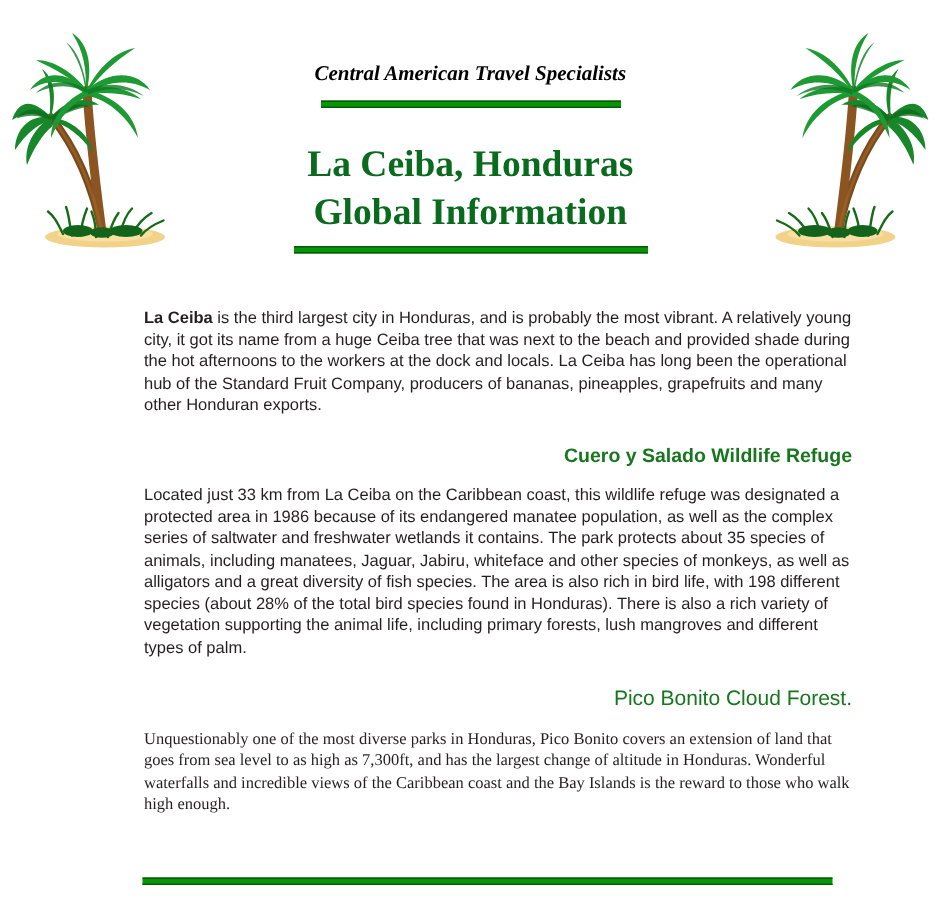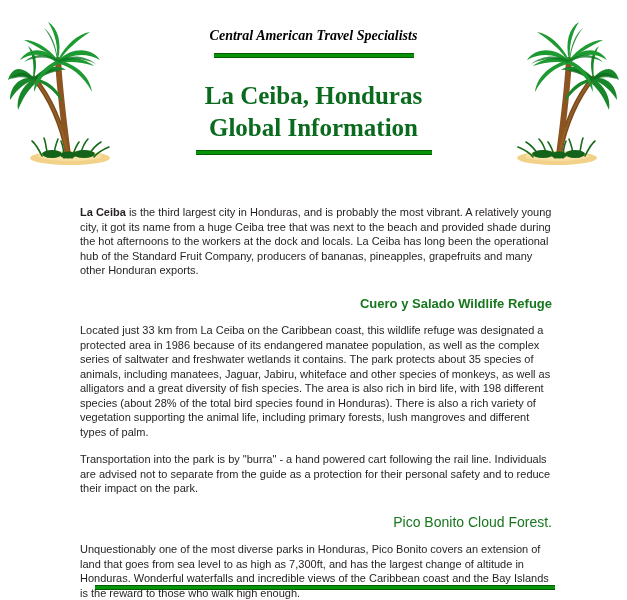--- a/index.html
+++ b/index.html
@@ -44,21 +44,21 @@
     letter-spacing: 0.2px;
     margin: 0;
     line-height: 1.15;
   }
   .site-tagline {
     font-family: "Liberation Serif", serif;
     font-size: 14px;
     font-weight: bold;
     font-style: italic;
     color: #000000;
-    margin: 2px 0 0 0;
+    margin: 16px 0 0 0;
     line-height: 1.15;
   }
   .rule {
     border: 0;
     height: 5px;
     background: #089409;
     border-top: 1px solid #025c02;
     border-bottom: 1px solid #025c02;
     box-sizing: border-box;
   }
@@ -81,32 +81,32 @@
     font-weight: bold;
     color: #0a6b1e;
     margin: 22px 0 0 0;
     line-height: 1.26;
   }
   .page-heading .line { display: block; }
 
   
   .content {
     position: absolute;
-    left: 80px;
+    left: 96px;
     top: 205px;
     width: 472px;
   }
   .para {
     font-size: 11px;
     line-height: 14.5px;
     color: #231f20;
     margin: 0 0 13px 0;
     text-align: left;
   }
-  .para:last-child { margin-bottom: 0; }
+  .para:last-child { margin-bottom: 0; font-family: Liberation Serif, serif; }
   .para b { font-weight: bold; }
 
   .section-heading {
     font-size: 13px;
     color: #17761e;
     margin: 0 0 12px 0;
     line-height: 1.2;
   }
   .section-heading.bold { font-weight: bold; }
   .section-heading.plain { font-weight: normal; font-size: 14px; }
@@ -243,21 +243,20 @@
 </div>
 
 <div class="content">
 
   <p class="para"><b>La Ceiba</b><span> is the third largest city in Honduras, and is probably the most vibrant. A relatively young city, it got its name from a huge Ceiba tree that was next to the beach and provided shade during the hot afternoons to the workers at the dock and locals. La Ceiba has long been the operational hub of the Standard Fruit Company, producers of bananas, pineapples, grapefruits and many other Honduran exports.</span></p>
 
   <h3 class="section-heading bold spacer-top">Cuero y Salado Wildlife Refuge</h3>
 
   <p class="para">Located just 33 km from La Ceiba on the Caribbean coast, this wildlife refuge was designated a protected area in 1986 because of its endangered manatee population, as well as the complex series of saltwater and freshwater wetlands it contains. The park protects about 35 species of animals, including manatees, Jaguar, Jabiru, whiteface and other species of monkeys, as well as alligators and a great diversity of fish species. The area is also rich in bird life, with 198 different species (about 28% of the total bird species found in Honduras). There is also a rich variety of vegetation supporting the animal life, including primary forests, lush mangroves and different types of palm.</p>
 
-  <p class="para">Transportation into the park is by "burra" - a hand powered cart following the rail line. Individuals are advised not to separate from the guide as a protection for their personal safety and to reduce their impact on the park.</p>
 
   <h3 class="section-heading plain spacer-top">Pico Bonito Cloud Forest.</h3>
 
   <p class="para">Unquestionably one of the most diverse parks in Honduras, Pico Bonito covers an extension of land that goes from sea level to as high as 7,300ft, and has the largest change of altitude in Honduras. Wonderful waterfalls and incredible views of the Caribbean coast and the Bay Islands is the reward to those who walk high enough.</p>
 
 </div>
 
 <div class="footer-rule-wrap">
   <hr class="rule rule-bottom">
 </div>

